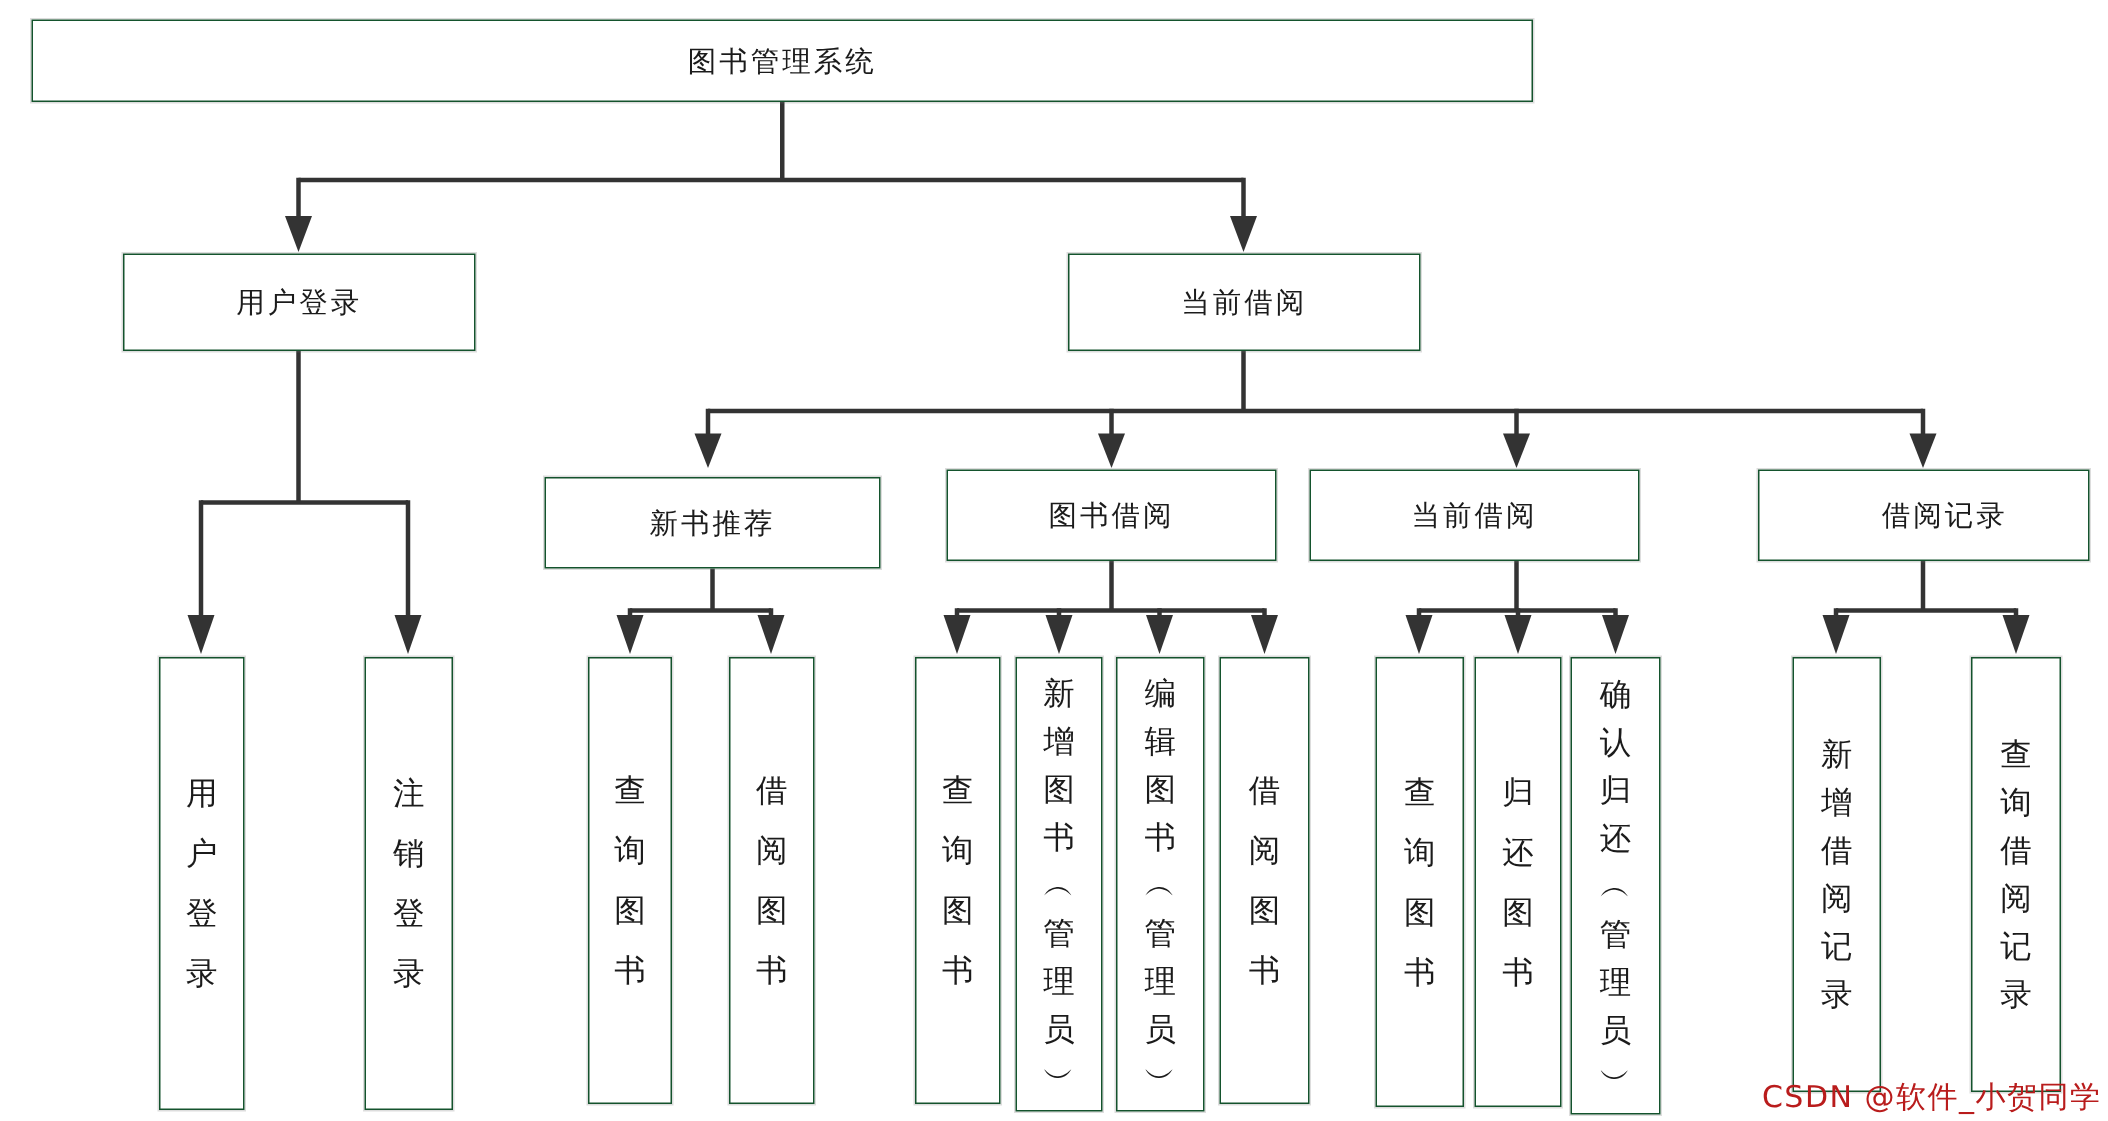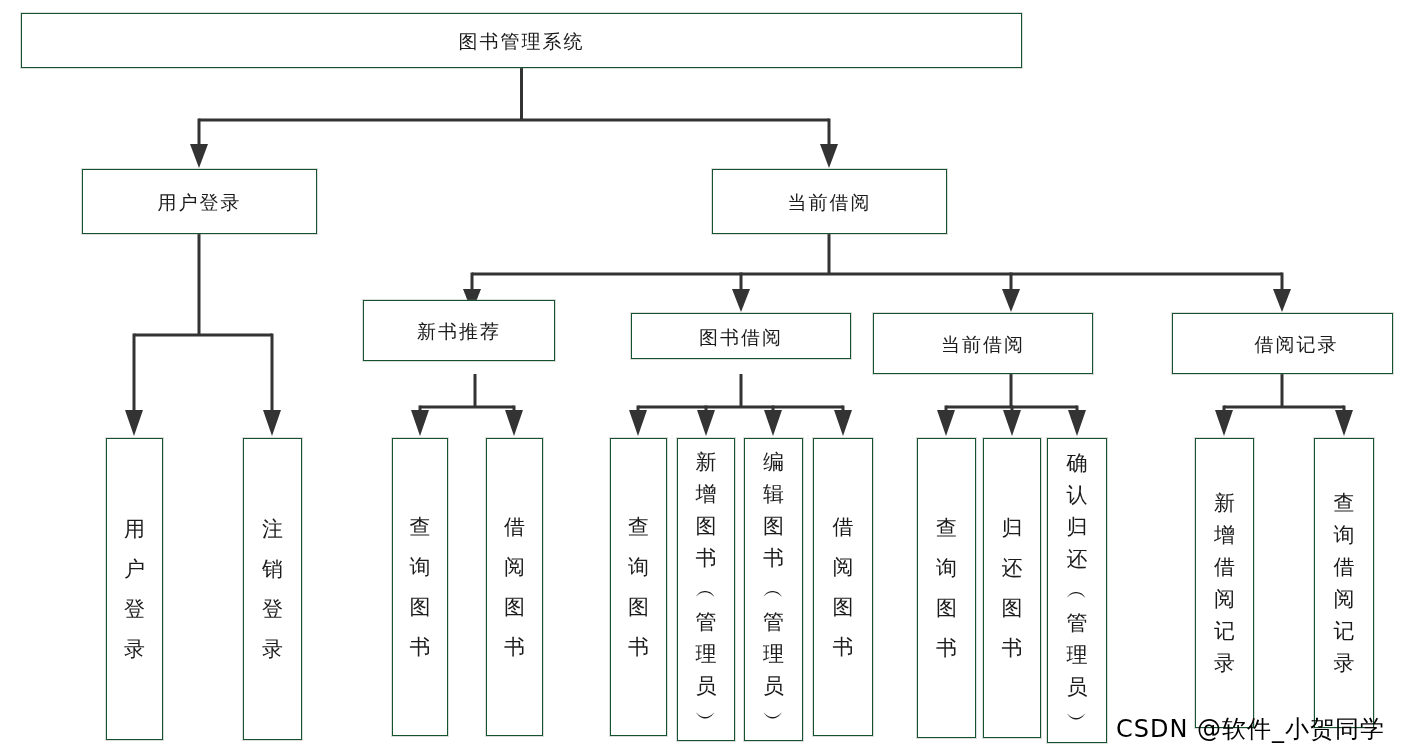--- a/index.html
+++ b/index.html
@@ -41,25 +41,25 @@
     flex-direction: column;
     align-items: center;
     justify-content: center;
     height: 100%;
     font-size: 21px;
     color: #1b1b1b;
   }
   .vlabel span { display: block; text-align: center; }
   #watermark {
     position: absolute;
-    right: 20px;
+    right: 4px;
     bottom: 2px;
-    font-size: 24px;
+    font-size: 20px;
     letter-spacing: 1px;
-    color: #000000;
+    color: #b91c1c;
     z-index: 2;
     white-space: nowrap;
   }
 </style>
 </head>
 <body>
 
 <div id="canvas">
 
   <svg id="connector-svg" viewBox="0 0 1405 747" xmlns="http://www.w3.org/2000/svg">
@@ -155,24 +155,24 @@
     <span class="hlabel">图书管理系统</span>
   </div>
 
   <div class="box" style="left:82px; top:169px; width:235px; height:65px;justify-content:center;">
     <span class="hlabel">用户登录</span>
   </div>
   <div class="box" style="left:712px; top:169px; width:235px; height:65px;">
     <span class="hlabel">当前借阅</span>
   </div>
 
-  <div class="box" style="left:363px; top:300px; width:192px; height:61px;">
+  <div class="box" style="left:363px; top:318px; width:224px; height:61px;">
     <span class="hlabel">新书推荐</span>
   </div>
-  <div class="box" style="left:631px; top:313px; width:220px; height:46px;">
+  <div class="box" style="left:631px; top:313px; width:220px; height:61px;">
     <span class="hlabel">图书借阅</span>
   </div>
   <div class="box" style="left:873px; top:313px; width:220px; height:61px;">
     <span class="hlabel">当前借阅</span>
   </div>
   <div class="box" style="left:1172px; top:313px; width:221px; height:61px;padding-left:28px;">
     <span class="hlabel">借阅记录</span>
   </div>
 
   <div class="box" style="left:106px; top:438px; width:57px; height:302px;">

